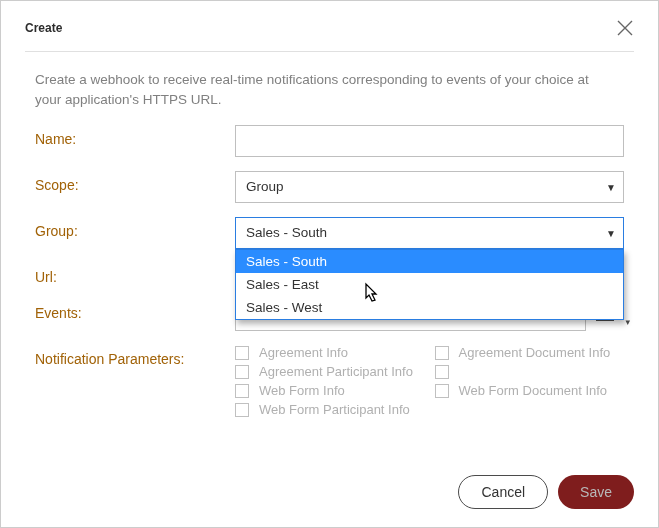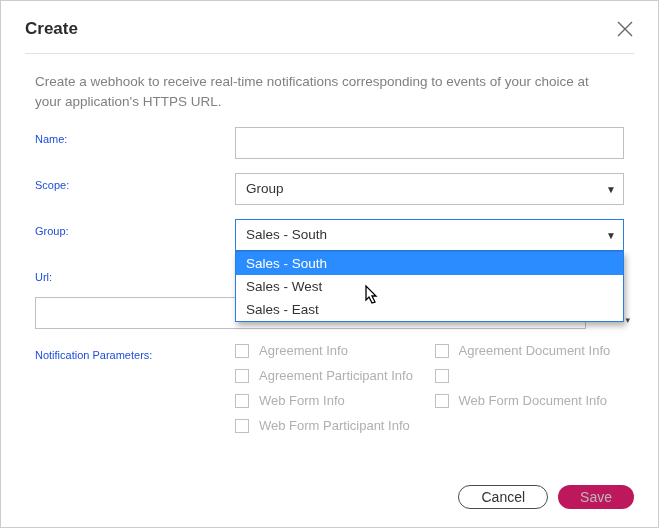--- a/index.html
+++ b/index.html
@@ -3,51 +3,51 @@
 <meta charset="utf-8">
 <style>
   * { box-sizing: border-box; margin: 0; padding: 0; }
   body { font-family: -apple-system, "Segoe UI", Arial, sans-serif; background: #fff; }
   .dialog {
     width: 659px; height: 528px; background: #fff; position: relative;
     border: 1px solid #ccc; padding: 18px 24px 0 24px;
     box-shadow: 4px 4px 6px rgba(0,0,0,0.35);
   }
   .header { display:flex; justify-content:space-between; align-items:center; padding-bottom:14px; border-bottom:1px solid #e0e0e0; }
-  .title { font-size:17px; font-weight:600; color:#2c2c2c; }
+  .title { font-size:12px; font-weight:600; color:#2c2c2c; }
   .close { width:18px; height:18px; cursor:pointer; color:#555; }
   .desc { color:#808080; font-size:13.5px; margin:18px 16px 16px 10px; line-height:1.45; }
   .form-row { display:flex; align-items:flex-start; margin:0 10px 14px 10px; }
-  .form-label { width:200px; color:#1d4ed8; font-size:11px; padding-top:6px; }
+  .form-label { width:200px; color:#a16207; font-size:14px; padding-top:6px; }
   .form-ctrl { flex:1; position:relative; }
   .txt, .sel {
     width:100%; height:32px; border:1px solid #bfbfbf; font-size:13.5px; padding:0 10px; background:#fff; color:#333;
   }
   .sel { appearance:none; -webkit-appearance:none; padding-right:26px; }
   .sel-wrap { position:relative; }
   .caret { position:absolute; right:8px; top:50%; transform:translateY(-50%); font-size:10px; color:#333; pointer-events:none; }
   .dropdown {
     position:absolute; top:32px; left:0; right:0; background:#fff; border:1px solid #2a7de1; z-index:20;
     box-shadow: 2px 4px 6px rgba(0,0,0,0.3);
   }
   .dropdown-item { padding:4px 10px; font-size:13.5px; color:#333; cursor:pointer; }
   .dropdown-item.selected { background:#2a8cff; color:#fff; }
   .cursor { position:absolute; left:122px; top:30px; z-index:30; pointer-events:none; }
   .events-ctrl { flex:1; display:flex; align-items:center; }
   .events-box { flex:1; height:32px; border:1px solid #bfbfbf; background:#fff; }
   .menu-icon { width:28px; height:28px; margin-left:10px; display:flex; flex-direction:column; justify-content:center; gap:3px; cursor:pointer; position:relative; }
   .menu-icon div { height:2px; background:#4b4b4b; width:18px; }
   .menu-icon .car { position:absolute; right:-6px; bottom:2px; font-size:9px; color:#4b4b4b; }
-  .chk-grid { display:grid; grid-template-columns:1fr 1fr; gap:10px 10px; }
+  .chk-grid { display:grid; grid-template-columns:1fr 1fr; gap:4px 10px; }
   .chk-item { display:flex; align-items:center; color:#b0b0b0; font-size:13px; }
   .chk-box { width:14px; height:14px; border:1px solid #c0c0c0; margin-right:10px; background:#fff; }
   .footer { position:absolute; bottom:18px; right:24px; display:flex; gap:10px; }
-  .btn { height:24px; border-radius:17px; padding:0 22px; font-size:14px; cursor:pointer; }
+  .btn { height:34px; border-radius:17px; padding:0 22px; font-size:14px; cursor:pointer; }
   .btn-cancel { background:#fff; border:1.5px solid #4b4b4b; color:#333; }
-  .btn-save { background:#be185d; border:none; color:#b8b8b8; cursor:default; }
+  .btn-save { background:#7f1d1d; border:none; color:#b8b8b8; cursor:default; }
 </style>
 </head>
 <body>
 
 <div class="dialog">
 
   <div class="header">
     <div class="title">Create</div>
     <div class="close">
       <svg viewBox="0 0 18 18" width="18" height="18">
@@ -73,37 +73,38 @@
     </div>
   </div>
 
   <div class="form-row">
     <div class="form-label">Group:</div>
     <div class="form-ctrl sel-wrap">
       <div class="sel" style="border-color:#2a7de1; line-height:30px;">Sales - South</div>
       <span class="caret">▼</span>
       <div class="dropdown">
         <div class="dropdown-item selected">Sales - South</div>
+        <div class="dropdown-item">Sales - East</div>
         <div class="dropdown-item">Sales - West</div>
-        <div class="dropdown-item">Sales - East</div>
         <div class="cursor">
           <svg width="26" height="30" viewBox="0 0 26 30">
             <path d="M8 4 L8 18 L11 15 L14 21 L17 20 L14 14 L18 14 Z" fill="#fff" stroke="#000" stroke-width="1.3"></path>
           </svg>
         </div>
       </div>
     </div>
   </div>
 
   <div class="form-row">
     <div class="form-label">Url:</div>
     <div class="form-ctrl"></div>
   </div>
 
   <div class="form-row">
+    <div class="form-label">Events:</div>
     <div class="events-ctrl">
       <div class="events-box"></div>
       <div class="menu-icon">
         <div></div>
           <div></div>
           <div></div>
         <span class="car">▾</span>
       </div>
     </div>
   </div>

